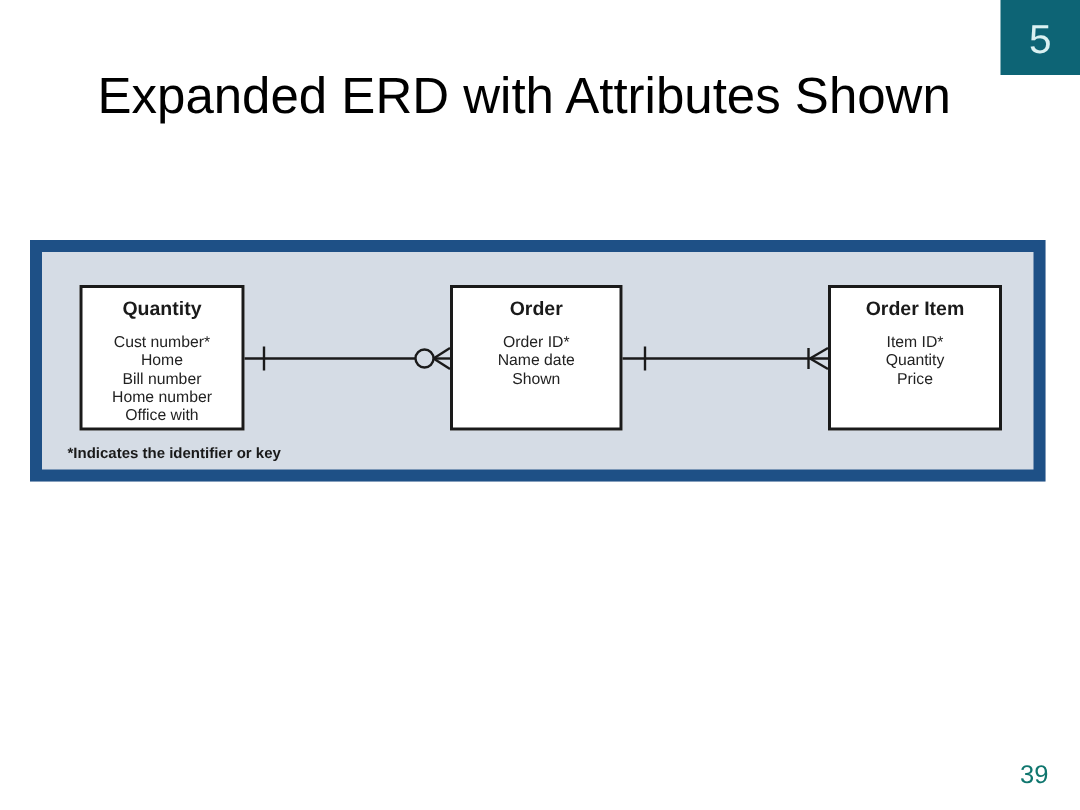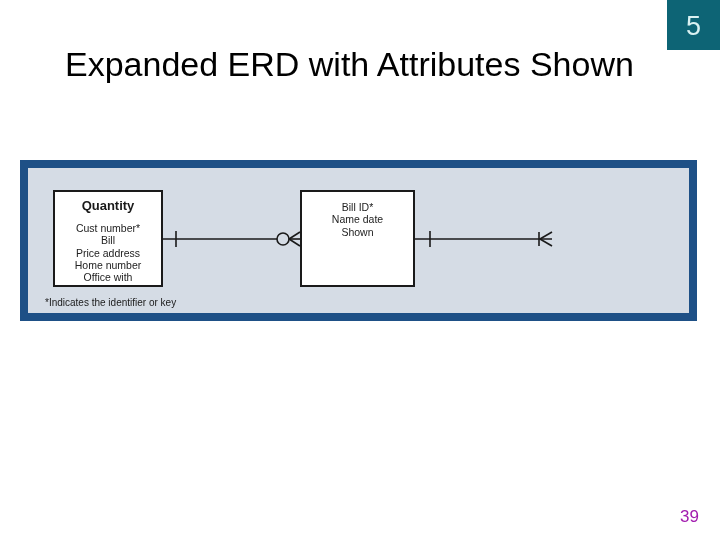--- a/index.html
+++ b/index.html
@@ -69,62 +69,71 @@
   .entity-order-item{left:524px;width:116px;}
 
   .rel{position:absolute;top:56px;width:137px;height:30px;overflow:visible;}
   .rel-customer-order{left:135px;}
   .rel-order-orderitem{left:387px;}
   .rel line{stroke:var(--ink);stroke-width:1.6;fill:none;}
   .rel circle{stroke:var(--ink);stroke-width:1.6;fill:var(--panel-bg);}
 
   .footnote{
     position:absolute;left:17px;bottom:5px;
-    font-weight:normal;font-size:10px;
+    font-weight:bold;font-size:10px;
     color:var(--ink);
   }
 
   .page-number{
     position:absolute;right:21px;bottom:13px;
-    font-size:17px;color:#a21caf;
+    font-size:17px;color:#0f766e;
   }
 </style>
 </head>
 <body>
 
 <div class="slide">
 
   <div class="badge">
     <span>5</span>
   </div>
 
   <h1 class="title">Expanded ERD with Attributes Shown</h1>
 
   <div class="frame">
     <div class="panel">
 
       <div class="entity entity-customer">
         <div class="entity-title">Quantity</div>
         <div class="entity-attrs">
             <div class="attr-line">Cust number*</div>
-            <div class="attr-line">Bill</div>
-            <div class="attr-line">Price address</div>
+            <div class="attr-line">Home</div>
+            <div class="attr-line">Bill number</div>
             <div class="attr-line">Home number</div>
             <div class="attr-line">Office with</div>
           </div>
       </div>
 
       <div class="entity entity-order">
+        <div class="entity-title">Order</div>
         <div class="entity-attrs">
-            <div class="attr-line">Bill ID*</div>
+            <div class="attr-line">Order ID*</div>
             <div class="attr-line">Name date</div>
             <div class="attr-line">Shown</div>
           </div>
       </div>
 
+      <div class="entity entity-order-item">
+        <div class="entity-title">Order Item</div>
+        <div class="entity-attrs">
+            <div class="attr-line">Item ID*</div>
+            <div class="attr-line">Quantity</div>
+            <div class="attr-line">Price</div>
+          </div>
+      </div>
 
       <svg class="rel rel-customer-order" viewBox="0 0 137 30" xmlns="http://www.w3.org/2000/svg">
         <line x1="0" y1="15" x2="114" y2="15"></line>
         <line x1="13" y1="7" x2="13" y2="23"></line>
         <circle cx="120" cy="15" r="6"></circle>
         <line x1="126" y1="15" x2="137" y2="15"></line>
         <line x1="126" y1="15" x2="137" y2="8"></line>
         <line x1="126" y1="15" x2="137" y2="22"></line>
       </svg>
 

